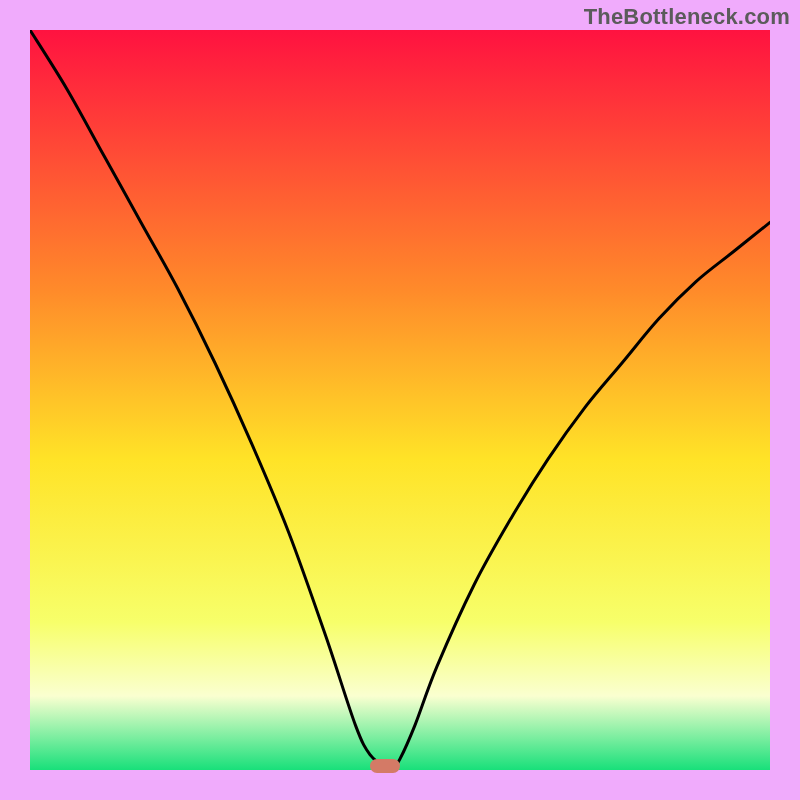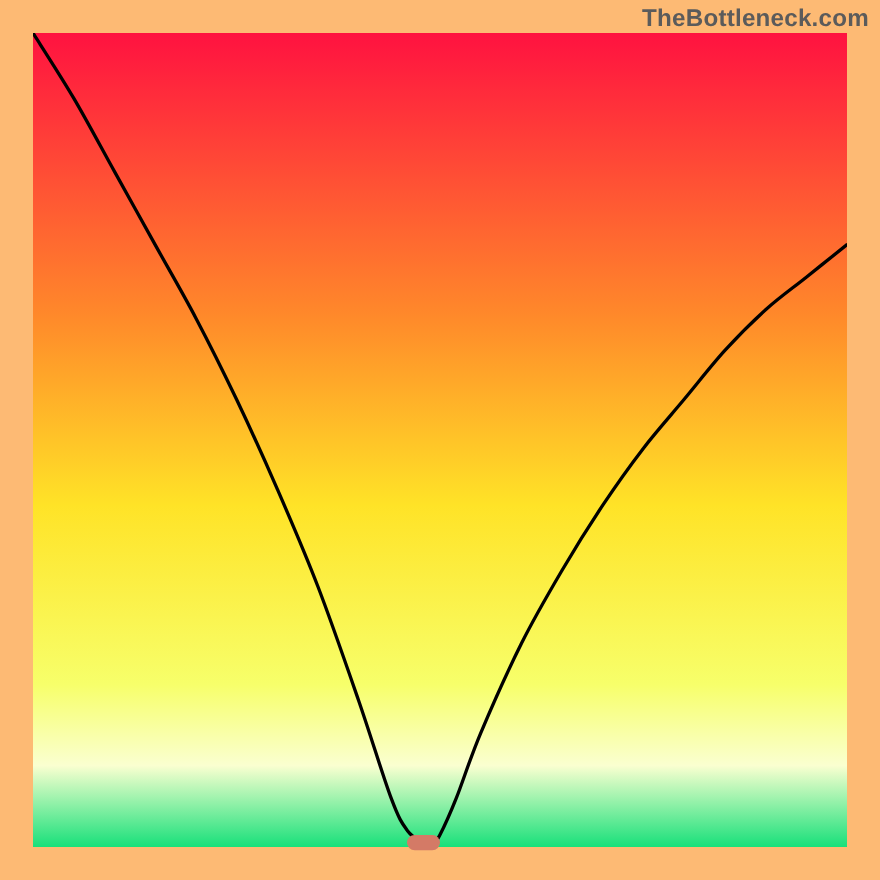--- a/index.html
+++ b/index.html
@@ -8,21 +8,21 @@
     width: 800px;
     height: 800px;
     background: #000000;
     overflow: hidden;
     font-family: Arial, Helvetica, sans-serif;
   }
   .stage {
     position: relative;
     width: 800px;
     height: 800px;
-    background: #fdba74;
+    background: #f0abfc;
   }
   .watermark {
     position: absolute;
     top: 4px;
     right: 10px;
     color: #5b5b5b;
     font-size: 22px;
     font-weight: 600;
     letter-spacing: 0.2px;
     user-select: none;

